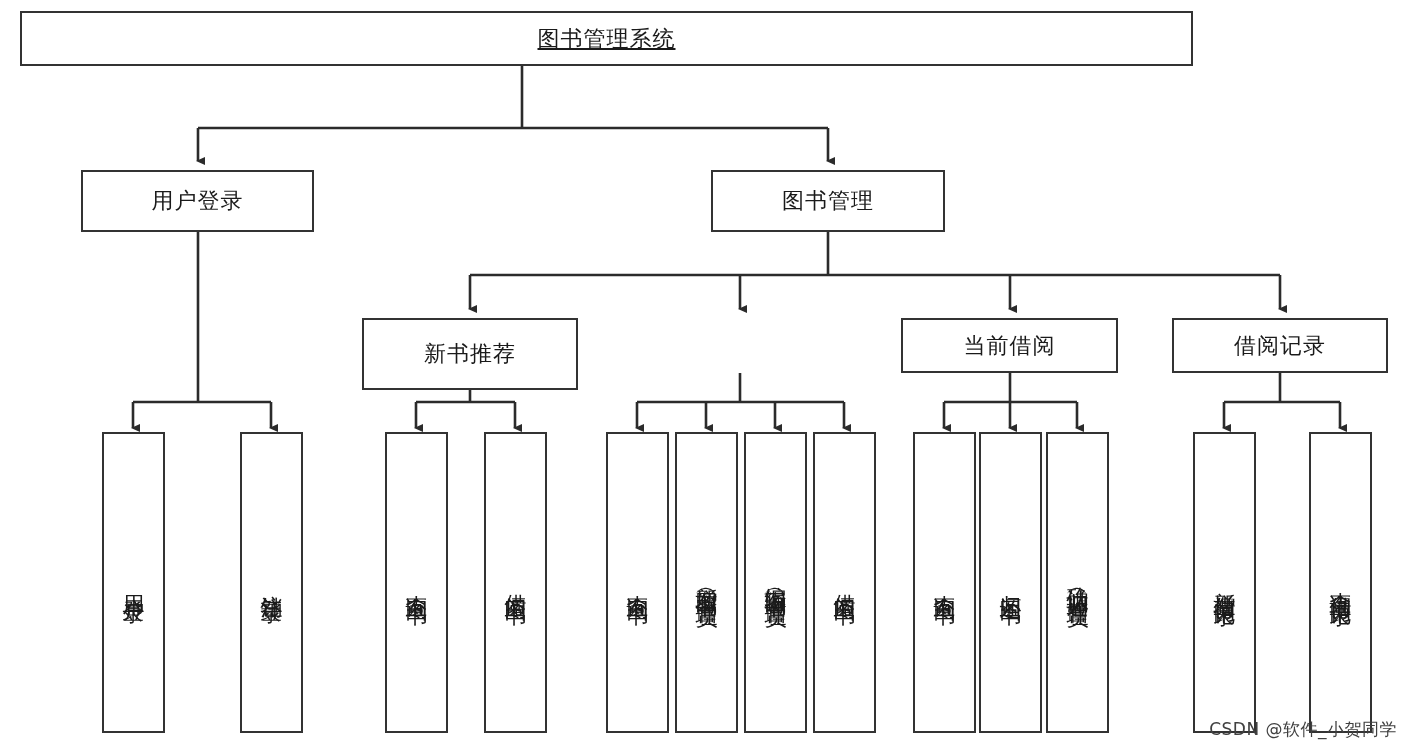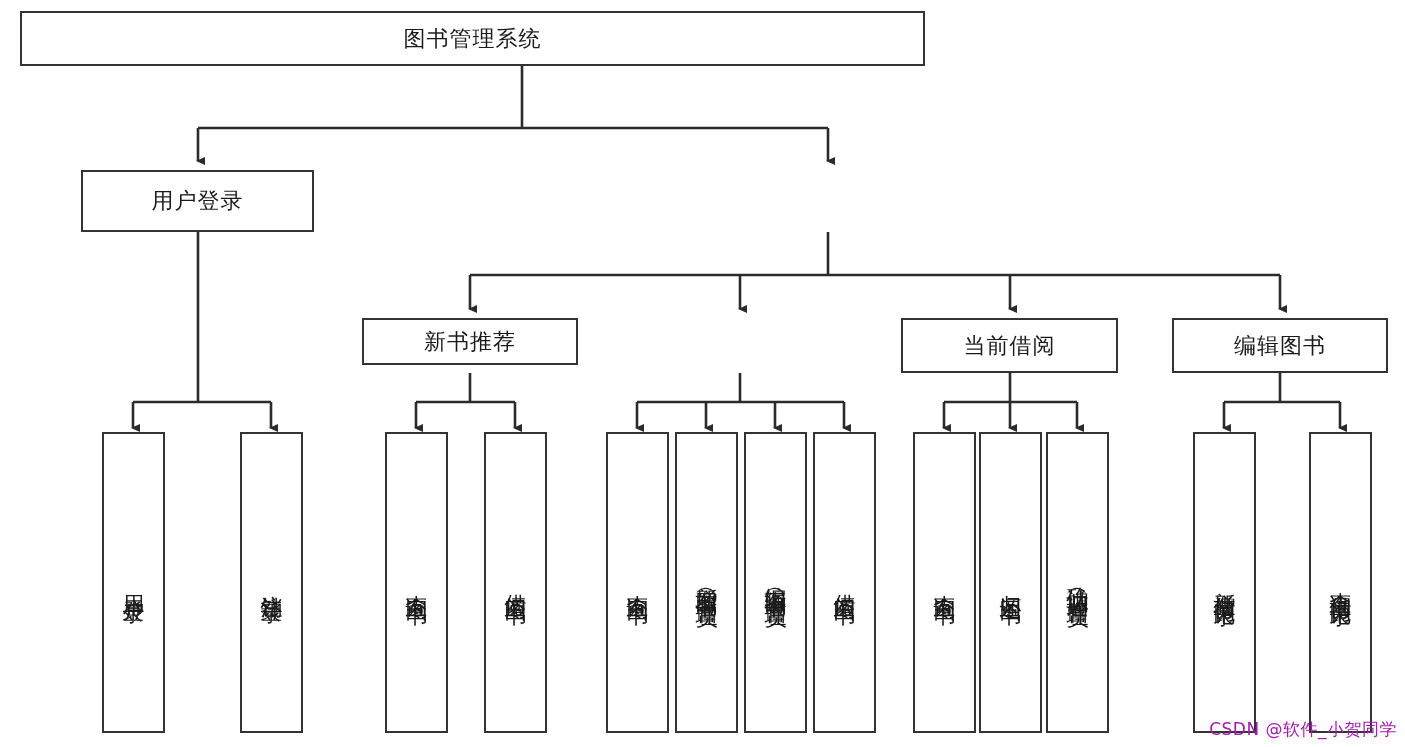--- a/index.html
+++ b/index.html
@@ -52,21 +52,21 @@
     writing-mode: vertical-rl;
     text-orientation: upright;
     display: block;
     white-space: nowrap;
   }
   .watermark {
     position: absolute;
     right: 8px;
     bottom: 6px;
     font-size: 17px;
-    color: #a21caf;
+    color: #404040;
     letter-spacing: 0.5px;
     white-space: nowrap;
   }
 </style>
 </head>
 <body>
 
 <div id="canvas">
 
   <svg class="connectors" viewBox="0 0 1405 747">
@@ -112,36 +112,39 @@
       <path d="M1010,402 L1010,428" marker-end="url(#arrow)"></path>
       <path d="M1077,402 L1077,428" marker-end="url(#arrow)"></path>
 
       <path d="M1280,373 L1280,402"></path>
       <path d="M1224,402 L1340,402"></path>
       <path d="M1224,402 L1224,428" marker-end="url(#arrow)"></path>
       <path d="M1340,402 L1340,428" marker-end="url(#arrow)"></path>
     </g>
   </svg>
 
-  <div class="node horiz" style="left:20px; top:11px; width:905px; height:55px;">
+  <div class="node horiz" style="left:20px; top:11px; width:1173px; height:55px;text-decoration:underline;">
     <span>图书管理系统</span>
   </div>
 
   <div class="node horiz" style="left:81px; top:170px; width:233px; height:62px;">
     <span>用户登录</span>
   </div>
+  <div class="node horiz" style="left:711px; top:170px; width:234px; height:62px;">
+    <span>图书管理</span>
+  </div>
 
-  <div class="node horiz" style="left:362px; top:318px; width:216px; height:47px;">
+  <div class="node horiz" style="left:362px; top:318px; width:216px; height:72px;">
     <span>新书推荐</span>
   </div>
   <div class="node horiz" style="left:901px; top:318px; width:217px; height:55px;align-items:center;">
     <span>当前借阅</span>
   </div>
   <div class="node horiz" style="left:1172px; top:318px; width:216px; height:55px;">
-    <span>编辑图书</span>
+    <span>借阅记录</span>
   </div>
 
   <div class="node vert" style="left:102px; top:432px; width:63px; height:301px;">
     <span class="vtext">用户登录</span>
   </div>
   <div class="node vert" style="left:240px; top:432px; width:63px; height:301px;">
     <span class="vtext">注销登录</span>
   </div>
 
   <div class="node vert" style="left:385px; top:432px; width:63px; height:301px;">

